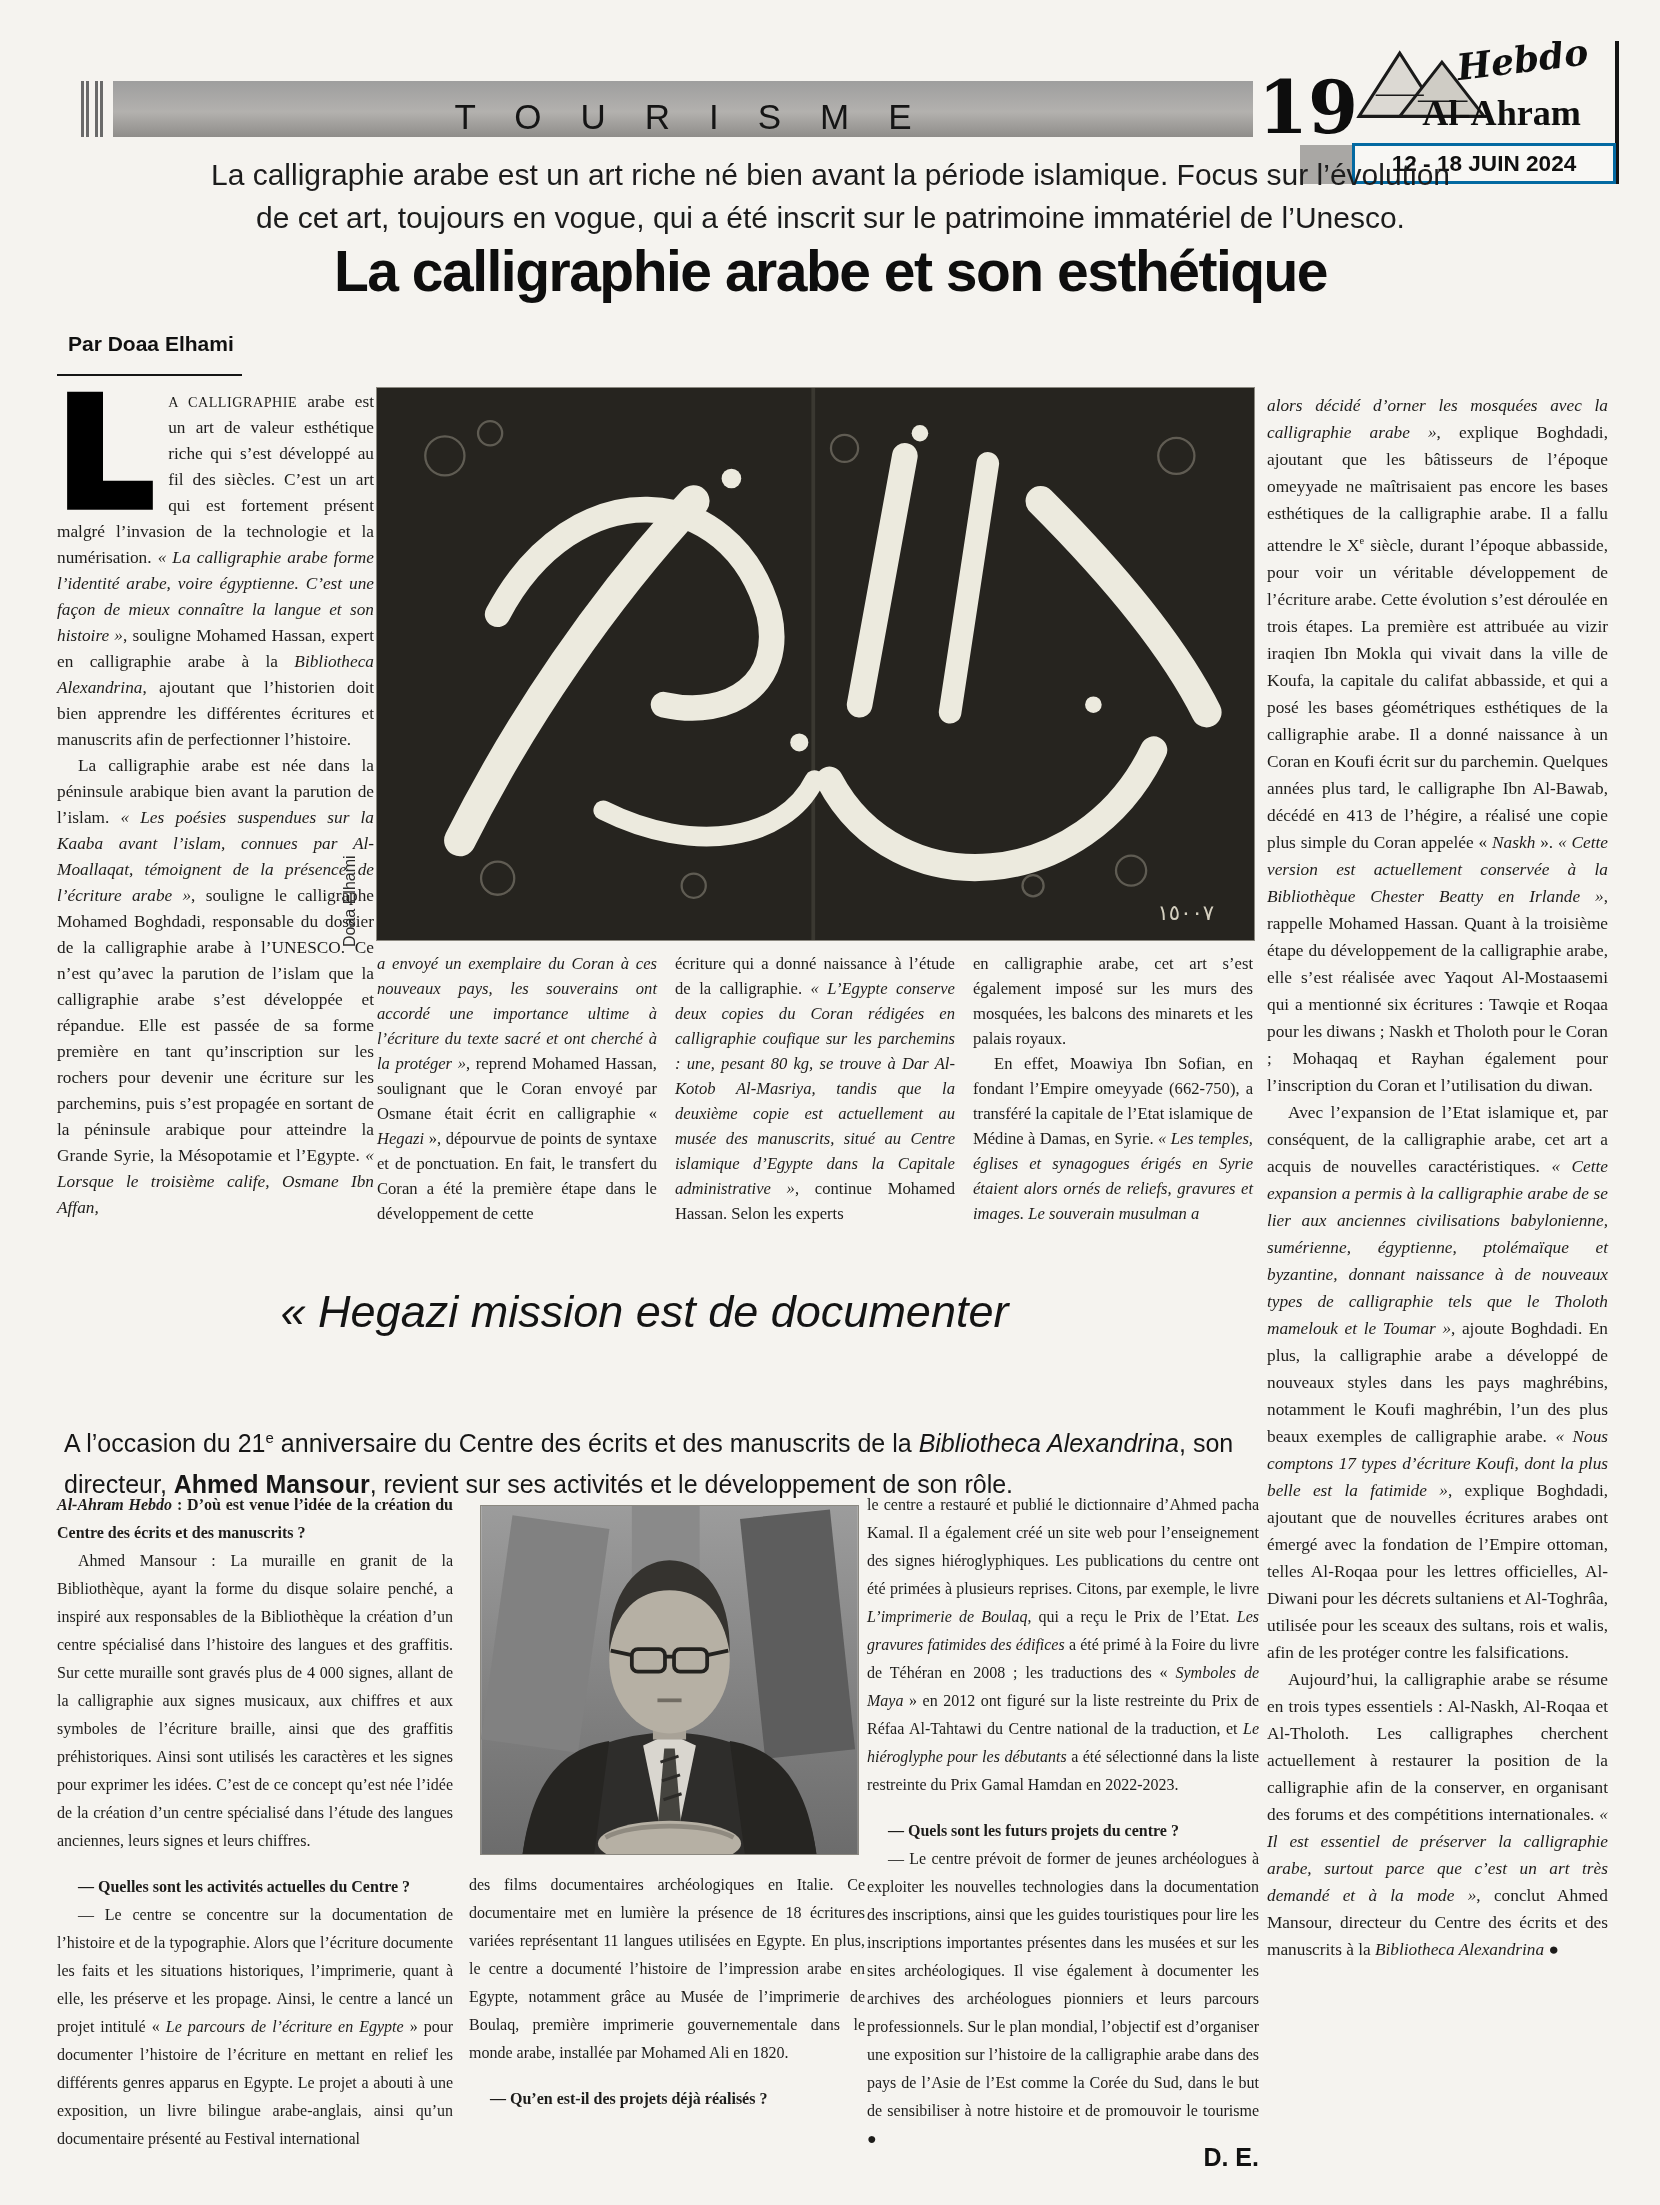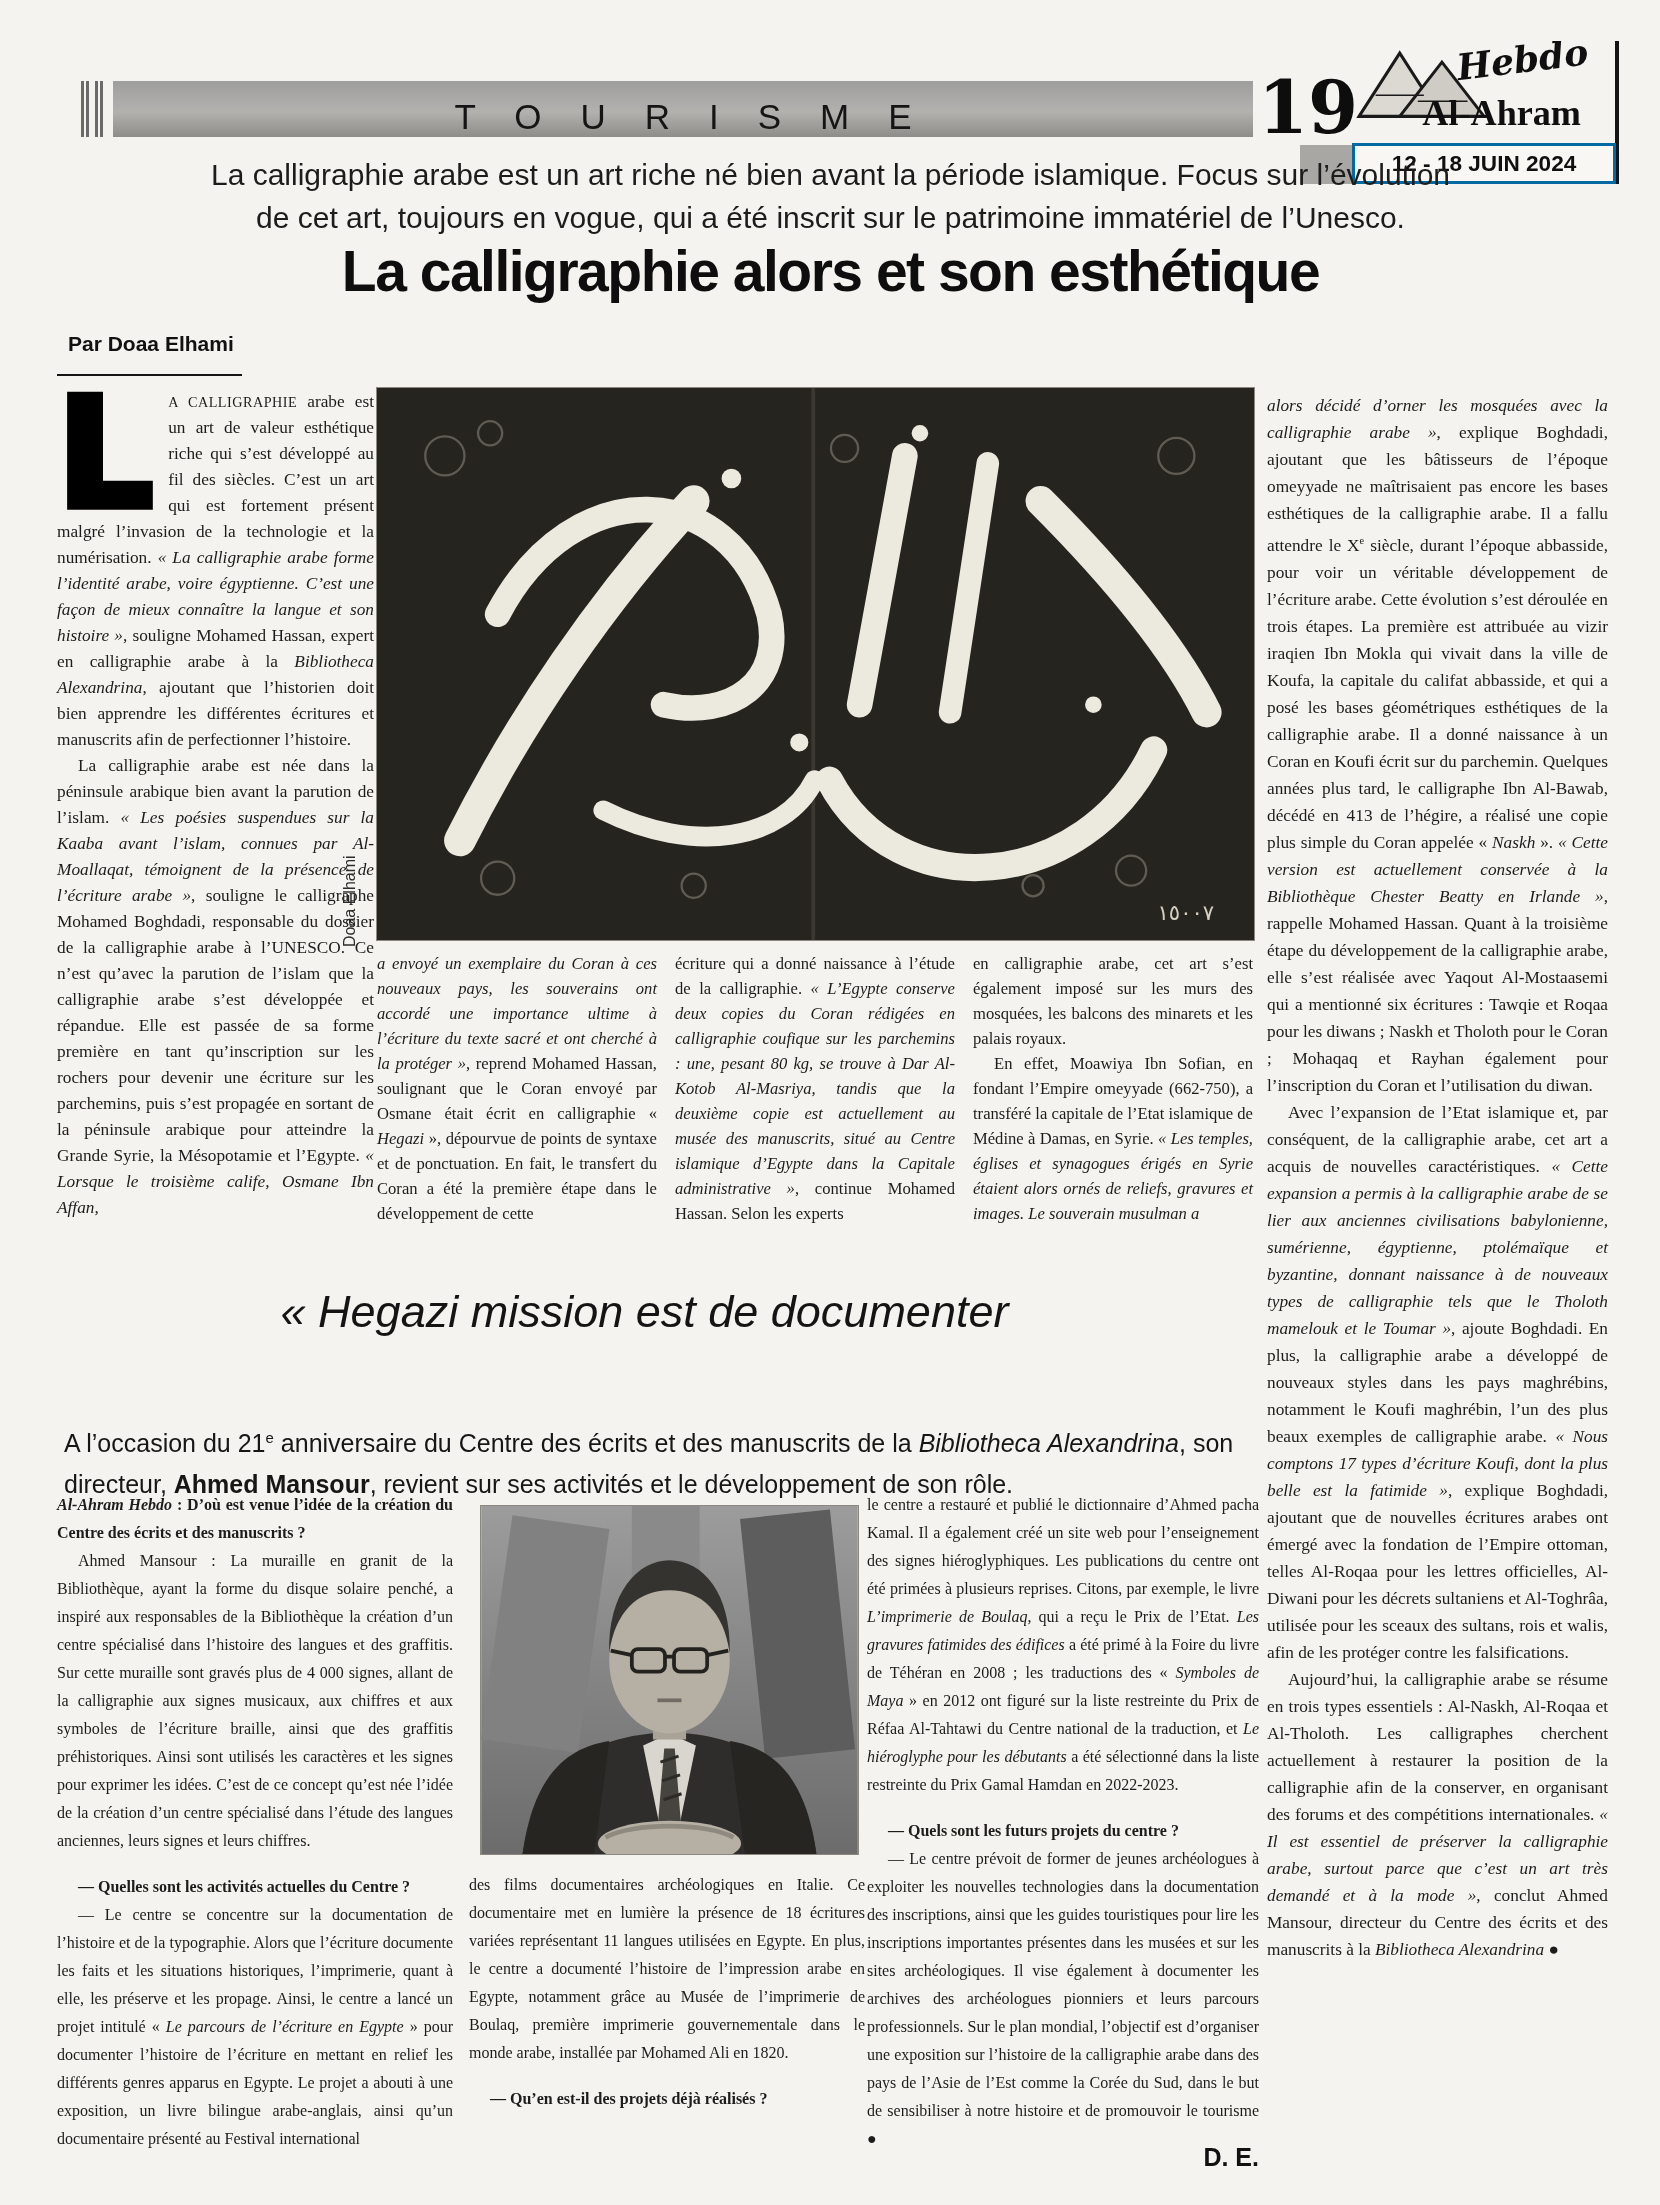--- a/index.html
+++ b/index.html
@@ -100,21 +100,21 @@
     <text x="140" y="52" font-family="DejaVu Serif, serif" font-style="italic" font-weight="bold" font-size="48" fill="#0f0f0f" transform="rotate(-7 140 52)" data-name="masthead-script">Hebdo</text>
     <text x="92" y="112" font-family="Liberation Serif, serif" font-weight="bold" font-size="48" fill="#0f0f0f" data-name="masthead-name">Al-Ahram</text>
   </svg>
 </div>
 <div class="graystep" data-name="masthead-gray-step"></div>
 <div class="rightrule" data-name="masthead-right-rule"></div>
 <div class="datebox" data-name="issue-date">12 - 18 JUIN 2024</div>
 
 <div class="lead lead1" data-name="lead-line-1">La calligraphie arabe est un art riche né bien avant la période islamique. Focus sur l’évolution</div>
 <div class="lead lead2" data-name="lead-line-2">de cet art, toujours en vogue, qui a été inscrit sur le patrimoine immatériel de l’Unesco.</div>
-<h1 class="headline" style="margin:0" data-name="article-headline">La calligraphie alors et son esthétique</h1>
+<h1 class="headline" style="margin:0" data-name="article-headline">La calligraphie arabe et son esthétique</h1>
 <div class="byline" data-name="byline">Par Doaa Elhami</div>
 <div class="byline-rule" data-name="byline-rule"></div>
 
 <div class="col acol" id="col1" data-name="article-column-1">
   <span class="dropcap" data-name="drop-cap">L</span>
   <div data-name="article-column-1-text">
       <p class="para " data-name="paragraph"><span class="sc">A CALLIGRAPHIE</span><span> arabe est un art de valeur esthétique riche qui s’est développé au fil des siècles. C’est un art qui est fortement présent malgré l’invasion de la technologie et la numérisation. </span><span class="it">« La calligraphie arabe forme l’identité arabe, voire égyptienne. C’est une façon de mieux connaître la langue et son histoire »</span><span>, souligne Mohamed Hassan, expert en calligraphie arabe à la </span><span class="it">Bibliotheca Alexandrina</span><span>, ajoutant que l’historien doit bien apprendre les différentes écritures et manuscrits afin de perfectionner l’histoire.</span></p>
       <p class="para ind" data-name="paragraph"><span>La calligraphie arabe est née dans la péninsule arabique bien avant la parution de l’islam. </span><span class="it">« Les poésies suspendues sur la Kaaba avant l’islam, connues par Al-Moallaqat, témoignent de la présence de l’écriture arabe »</span><span>, souligne le calligraphe Mohamed Boghdadi, responsable du dossier de la calligraphie arabe à l’UNESCO. Ce n’est qu’avec la parution de l’islam que la calligraphie arabe s’est développée et répandue. Elle est passée de sa forme première en tant qu’inscription sur les rochers pour devenir une écriture sur les parchemins, puis s’est propagée en sortant de la péninsule arabique pour atteindre la Grande Syrie, la Mésopotamie et l’Egypte. </span><span class="it">« Lorsque le troisième calife, Osmane Ibn Affan,</span></p>
     </div>
 </div>

